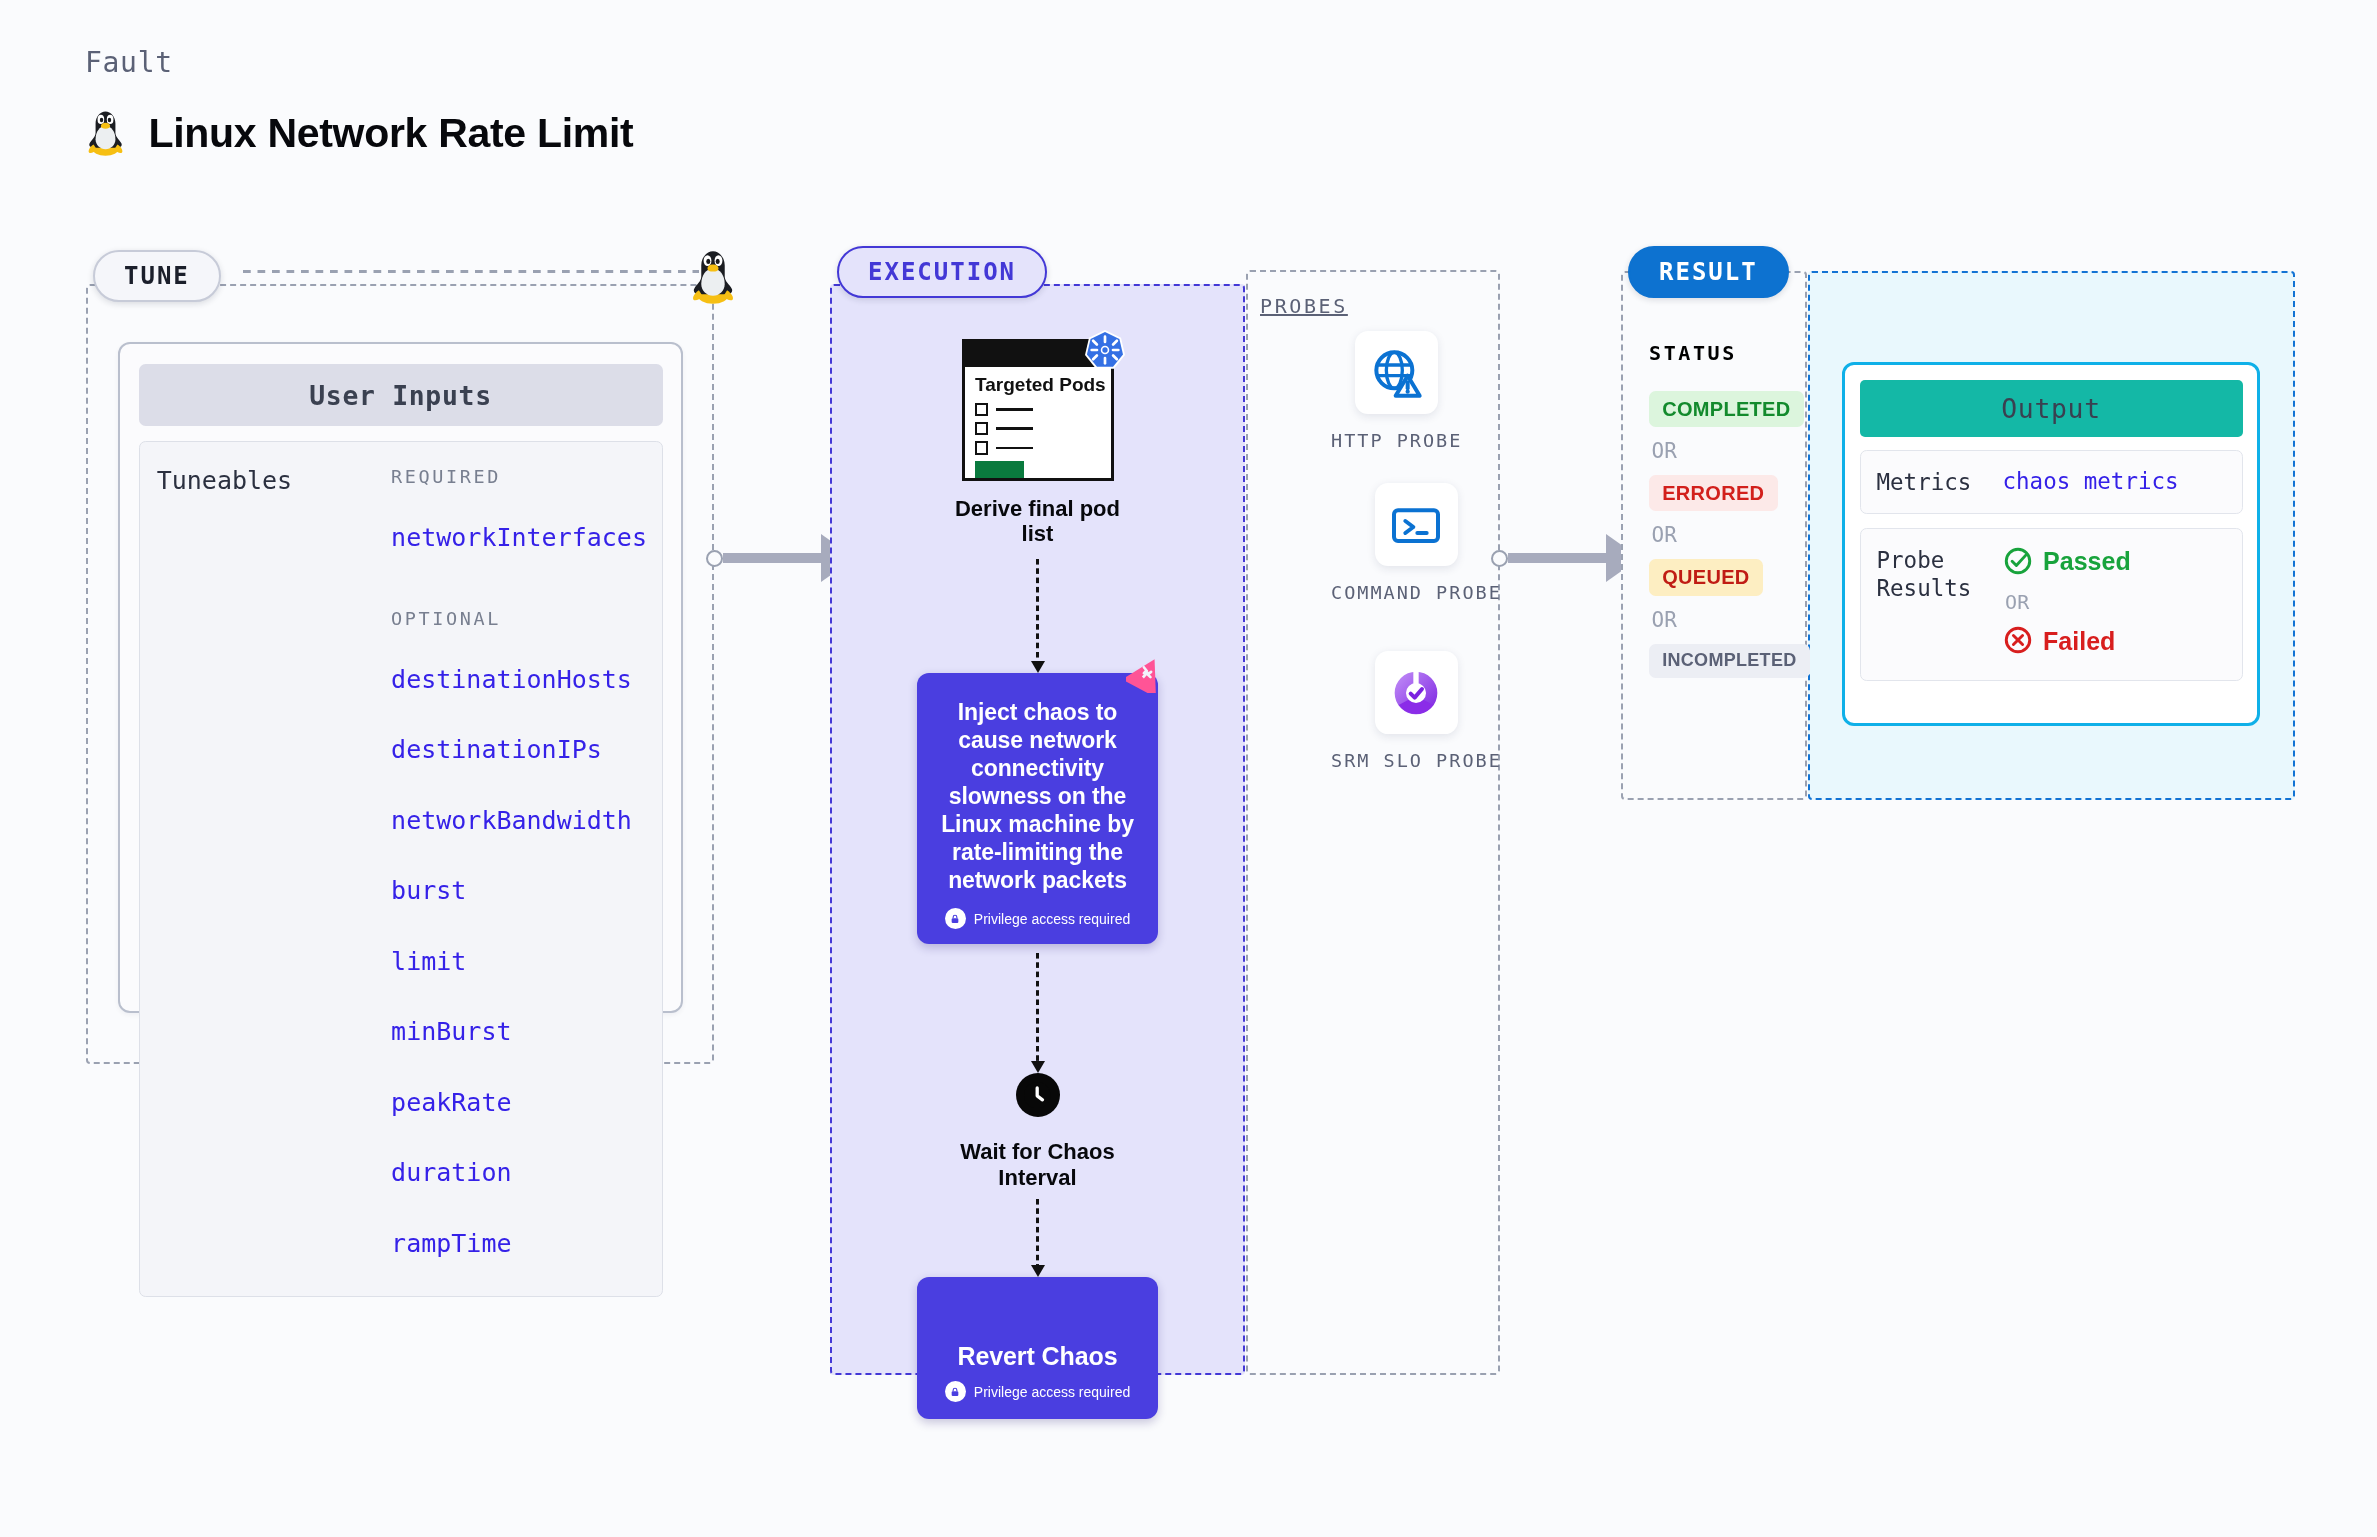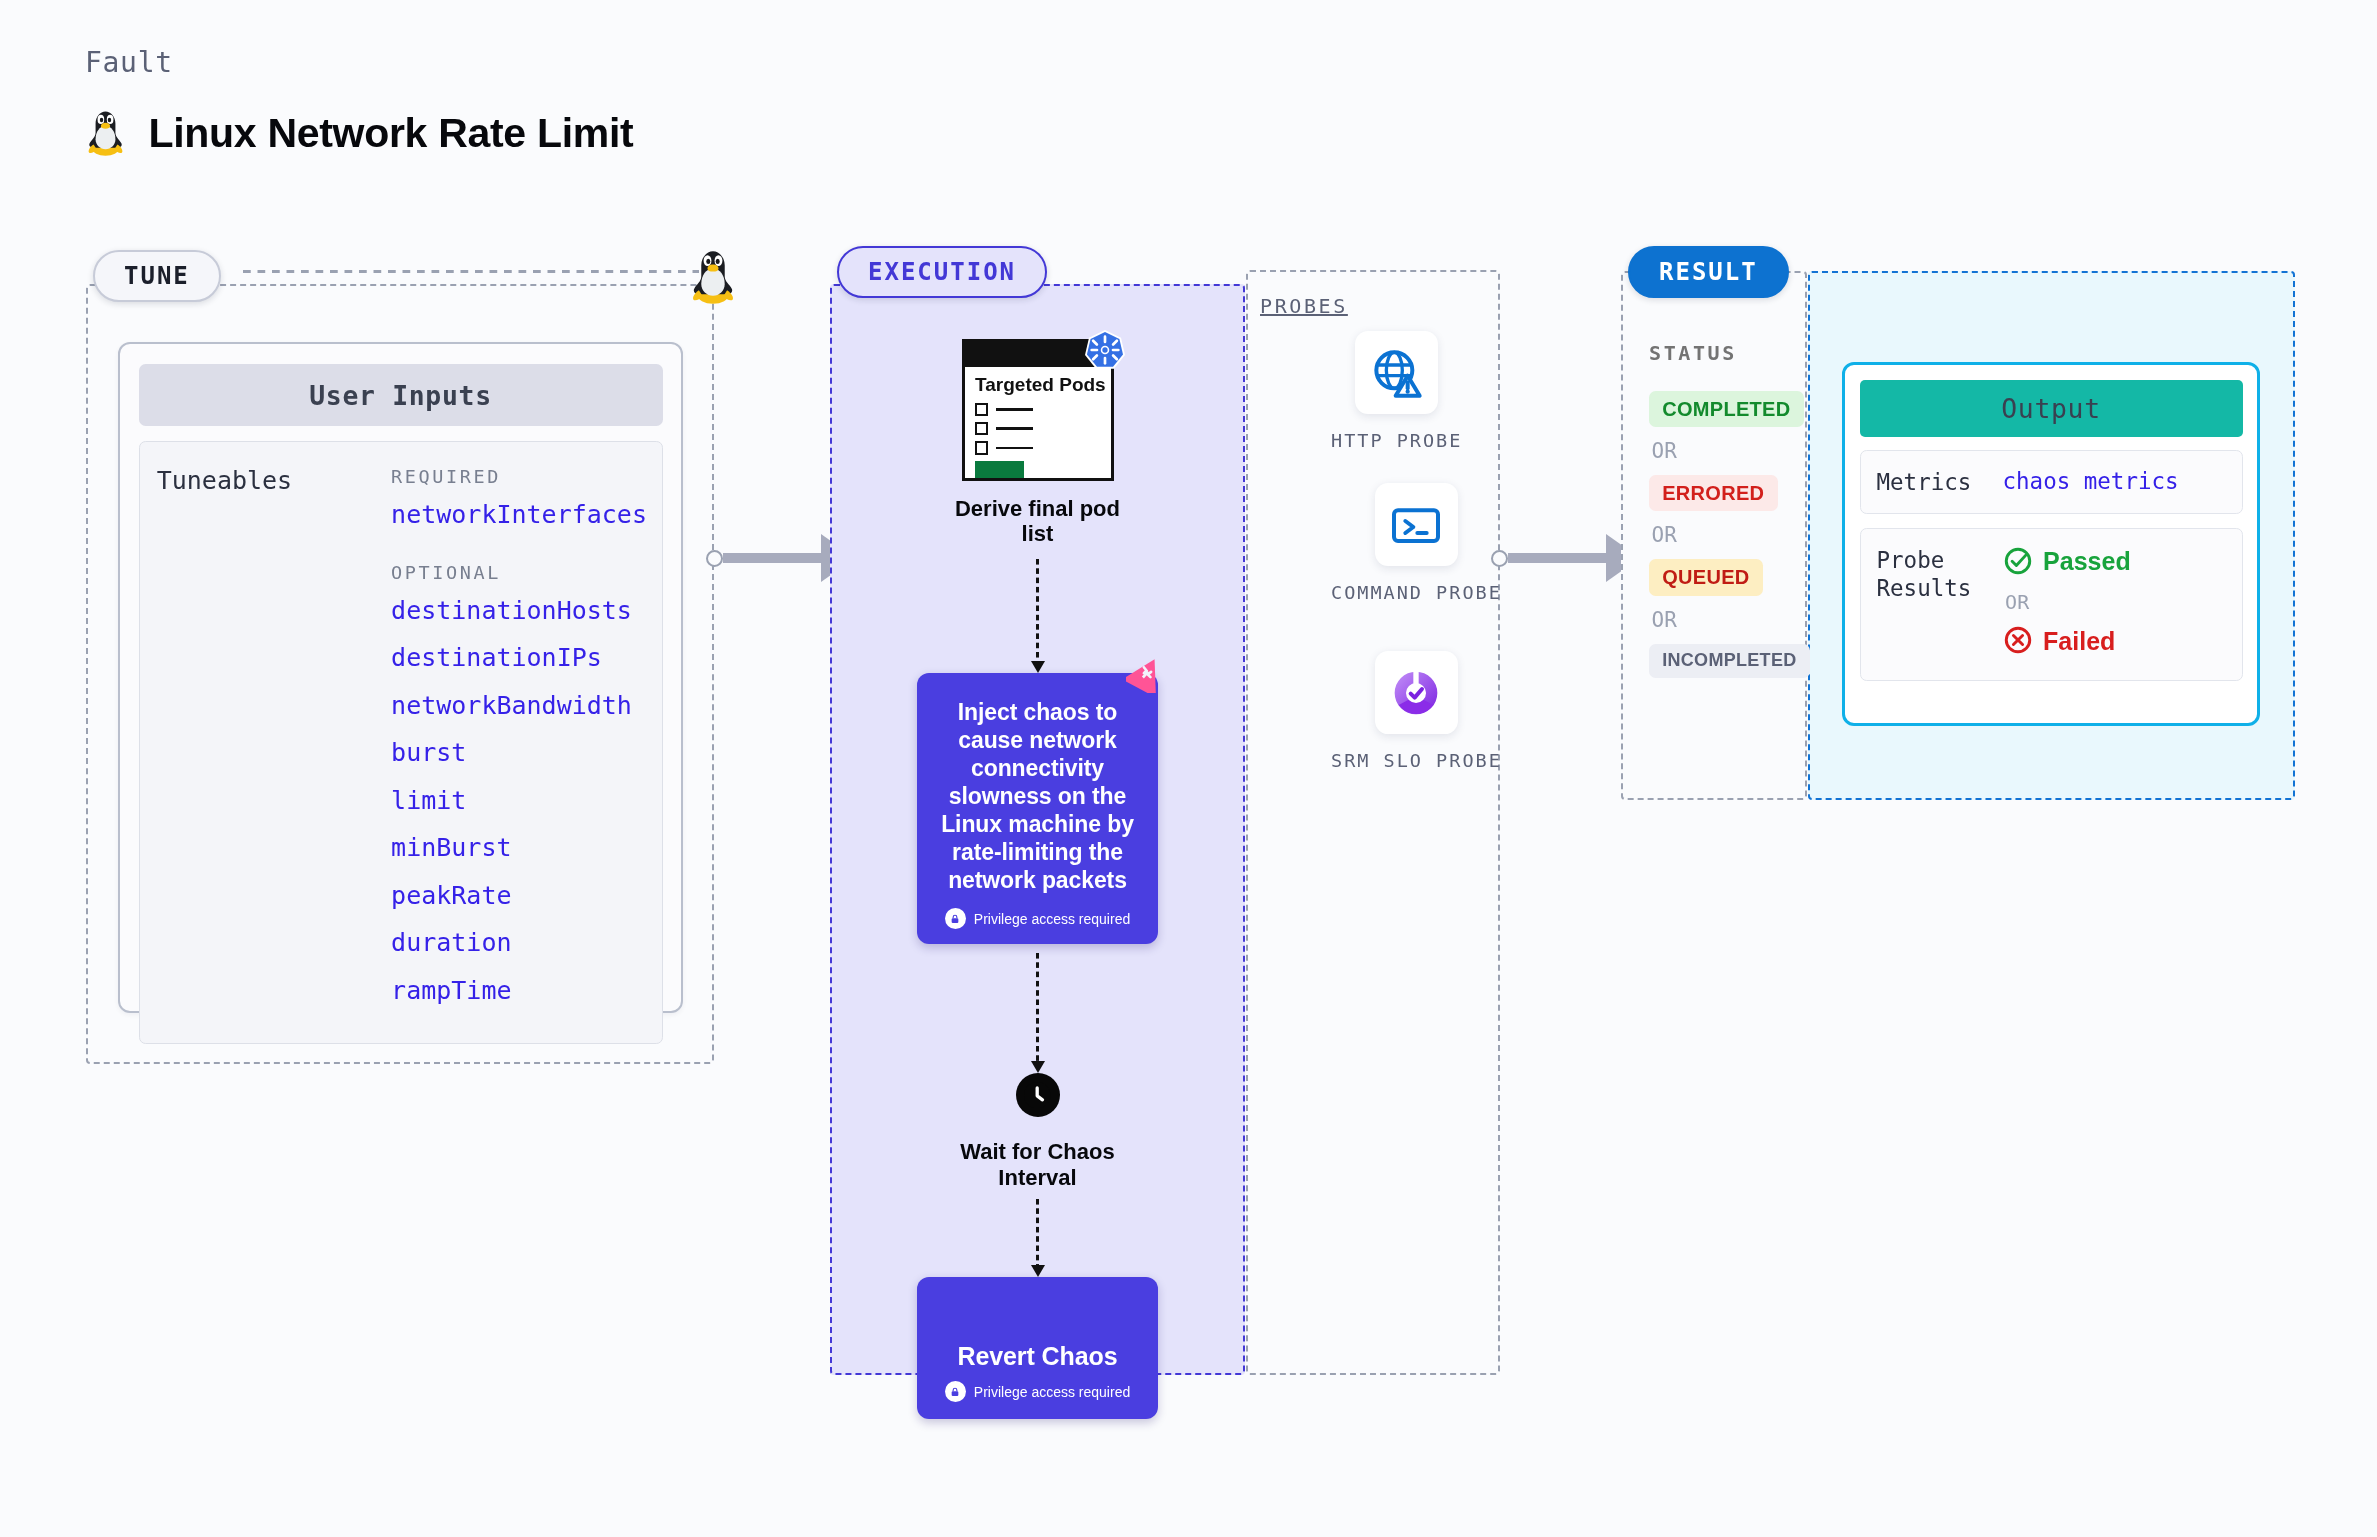--- a/index.html
+++ b/index.html
@@ -67,21 +67,21 @@
     border: 1.3px solid #dde0e8; border-radius: 6.6px;
     background: #f4f5f9;
     min-height: 542px;
     display: flex; padding: 24px 6.6px 20px 6.6px;
   }
   .tuneables-label {
     width: 245px; flex: none;
     font-family: "DejaVu Sans Mono", monospace;
     font-size: 25px; color: #2b3040; padding-left: 10.6px;
   }
-  .tuneables-list { flex: 1; display: flex; flex-direction: column; }
+  .tuneables-list { flex: 1; display: flex; flex-direction: column; gap: 23px; }
   .grp-label {
     font-family: "DejaVu Sans Mono", monospace;
     font-size: 18.5px; color: #787f90; letter-spacing: 2.6px; margin-bottom: 13.2px;
   }
   .grp-label.second { margin-top: 14.5px; }
   .tuneable {
     font-family: "DejaVu Sans Mono", monospace;
     font-size: 25px; color: #3521e8; margin-bottom: 18.5px;
   }
 
@@ -163,21 +163,21 @@
   .probe-name {
     margin-top: 14.5px; text-align: center; line-height: 1.25;
     font-family: "DejaVu Sans Mono", monospace;
     font-size: 18.5px; color: #5b6176; letter-spacing: 2px;
   }
 
   
   .status-label {
     position: absolute;
     font-family: "DejaVu Sans Mono", monospace;
-    font-size: 20px; color: #737373; letter-spacing: 2.6px; font-weight: 700;
+    font-size: 20px; color: #000000; letter-spacing: 2.6px; font-weight: 700;
   }
   .status-stack { position: absolute; display: flex; flex-direction: column; align-items: flex-start; }
   .badge {
     border-radius: 6.6px; padding: 6.6px 13.2px;
     font-size: 20px; font-weight: 700; letter-spacing: 0.3px;
   }
   .or-text {
     font-family: "DejaVu Sans Mono", monospace;
     font-size: 21px; color: #9aa1b1; margin: 12px 0 12px 2.6px;
   }

